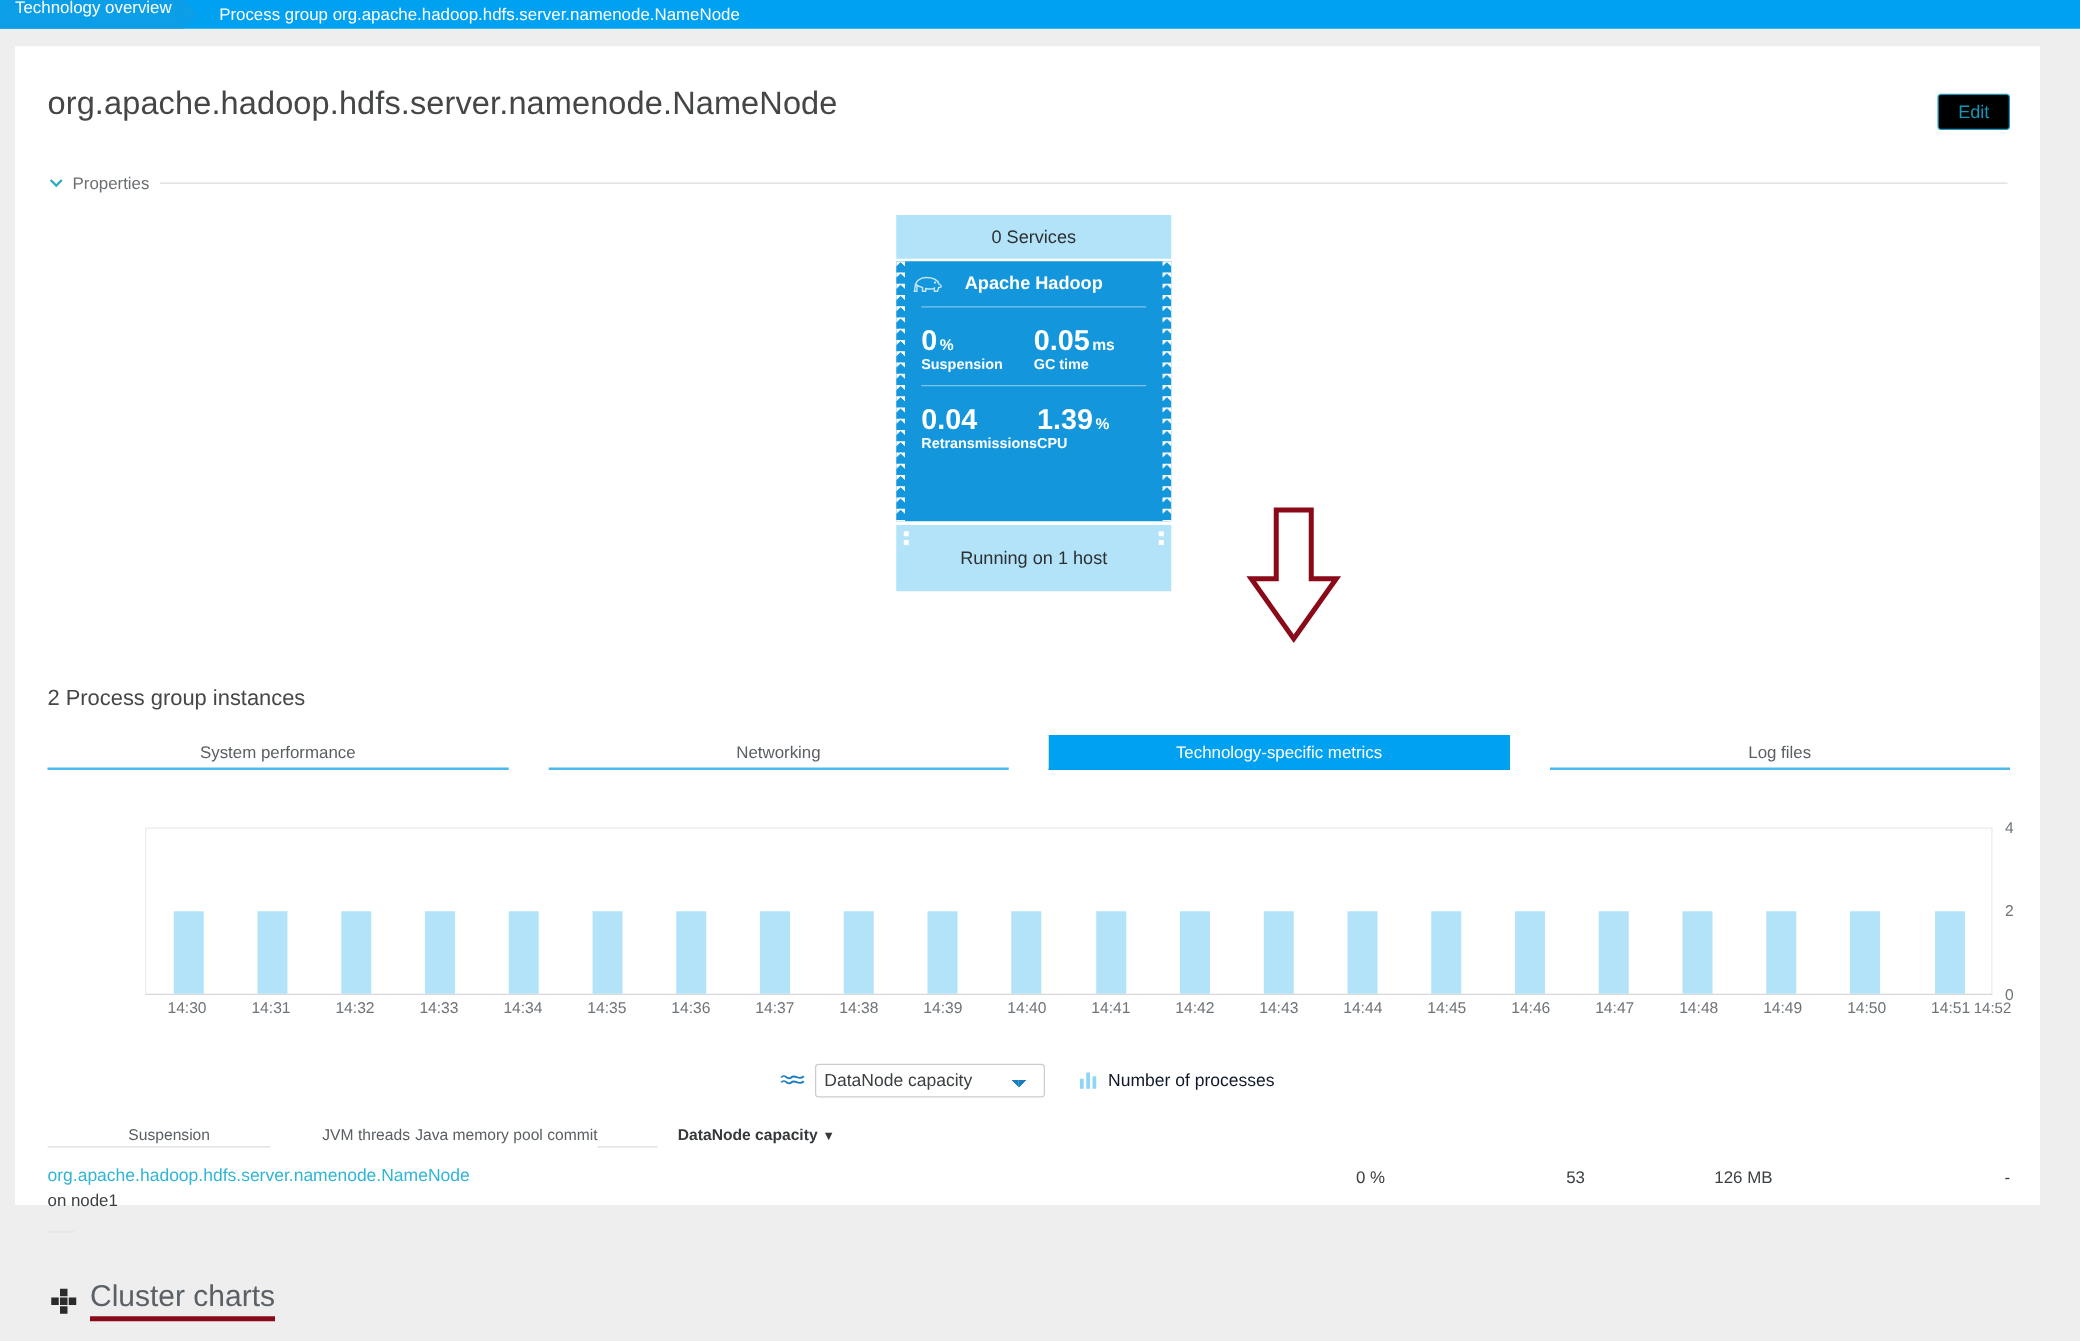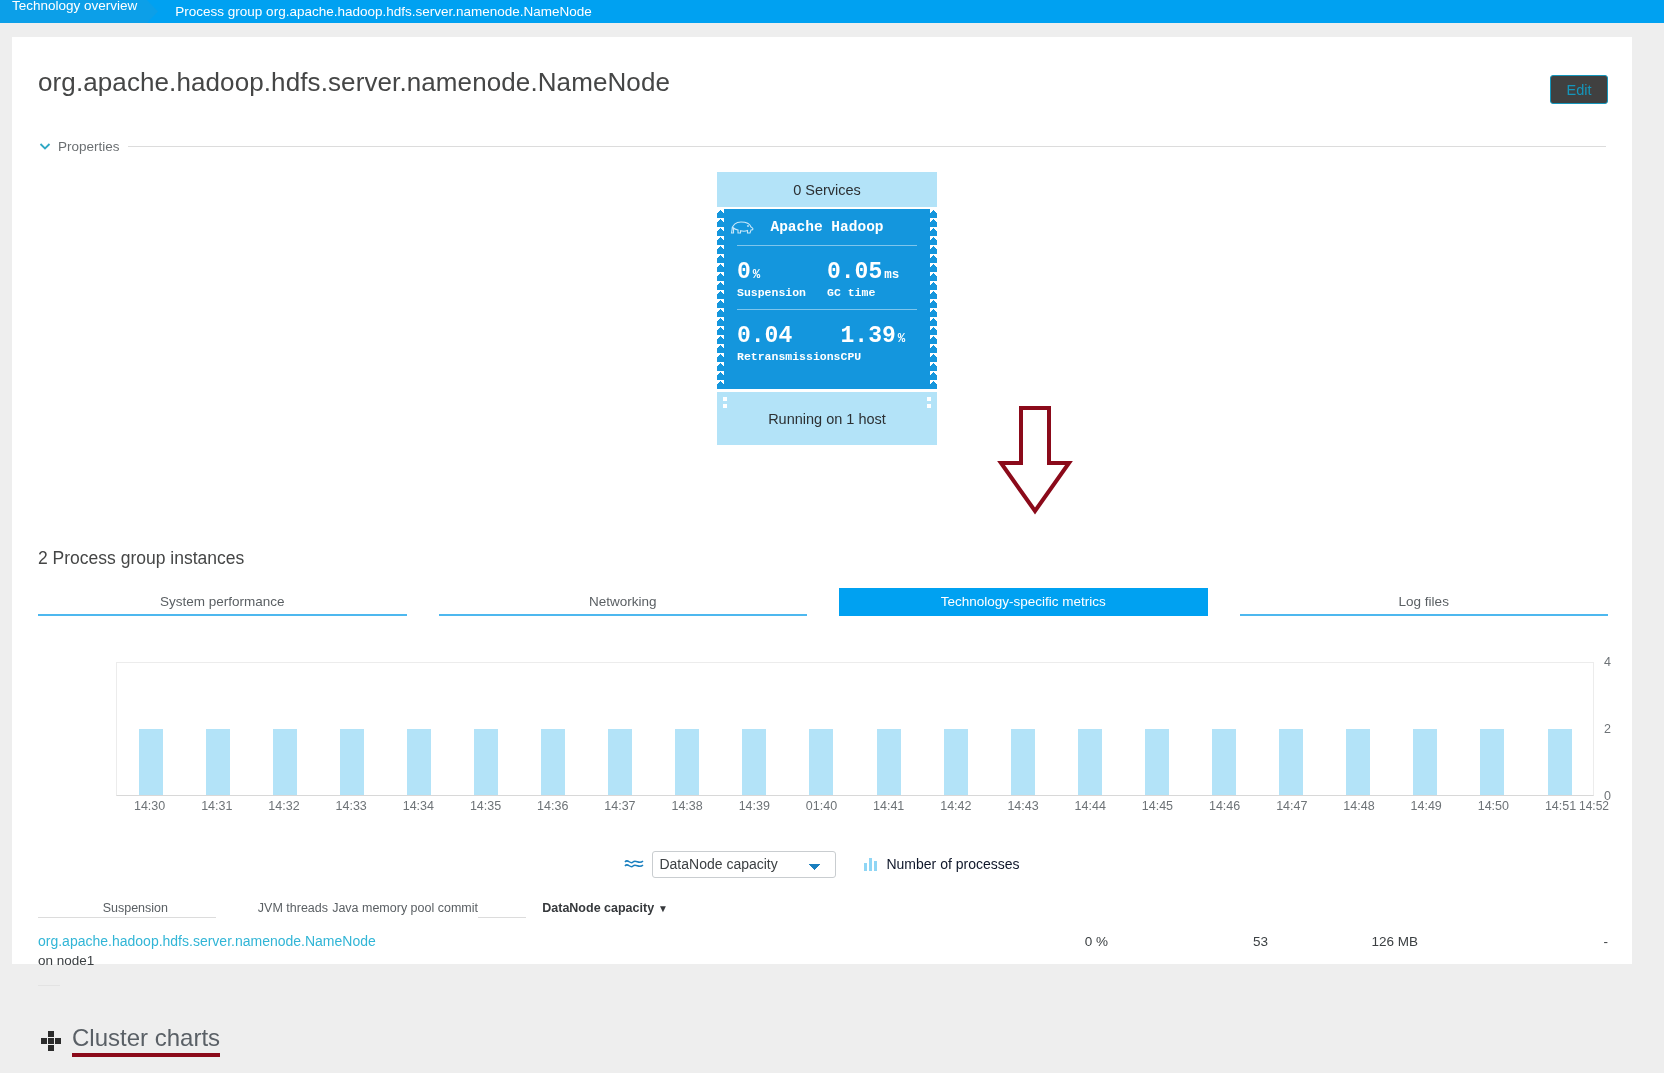--- a/index.html
+++ b/index.html
@@ -69,21 +69,21 @@
     color: #454646;
     letter-spacing: 0.1px;
     white-space: nowrap;
   }
   .edit-button {
     position: absolute;
     right: 24px; top: 38px;
     width: 58px; height: 29px;
     border: 1px solid #1496bb;
     border-radius: 3px;
-    background: #404040;
+    background: #000000;
     color: #1496bb;
     font-size: 14.5px;
     font-family: "Liberation Sans", sans-serif;
     cursor: pointer;
     display: flex;
     align-items: center;
     justify-content: center;
   }
 
   
@@ -126,24 +126,23 @@
     background: #b3e3f8;
     color: #2c3033;
     font-size: 14.5px;
     display: flex;
     align-items: center;
     justify-content: center;
   }
   .pg-body {
     position: relative;
     margin-top: 2px;
-    height: 180px;
+    height: 208px;
     background: #1496dd;
     color: #ffffff;
-    font-family: Liberation Mono, monospace;
   }
   .pg-body::before,
   .pg-body::after {
     content: "";
     position: absolute;
     top: 0; bottom: 0;
     width: 7px;
     background-image:
       linear-gradient(135deg, #ffffff 25%, transparent 25%),
       linear-gradient(225deg, #ffffff 25%, transparent 25%);
@@ -649,21 +648,21 @@
         <div class="xtickcell">14:30</div>
         <div class="xtickcell">14:31</div>
         <div class="xtickcell">14:32</div>
         <div class="xtickcell">14:33</div>
         <div class="xtickcell">14:34</div>
         <div class="xtickcell">14:35</div>
         <div class="xtickcell">14:36</div>
         <div class="xtickcell">14:37</div>
         <div class="xtickcell">14:38</div>
         <div class="xtickcell">14:39</div>
-        <div class="xtickcell">01:40</div>
+        <div class="xtickcell">14:40</div>
         <div class="xtickcell">14:41</div>
         <div class="xtickcell">14:42</div>
         <div class="xtickcell">14:43</div>
         <div class="xtickcell">14:44</div>
         <div class="xtickcell">14:45</div>
         <div class="xtickcell">14:46</div>
         <div class="xtickcell">14:47</div>
         <div class="xtickcell">14:48</div>
         <div class="xtickcell">14:49</div>
         <div class="xtickcell">14:50</div>

